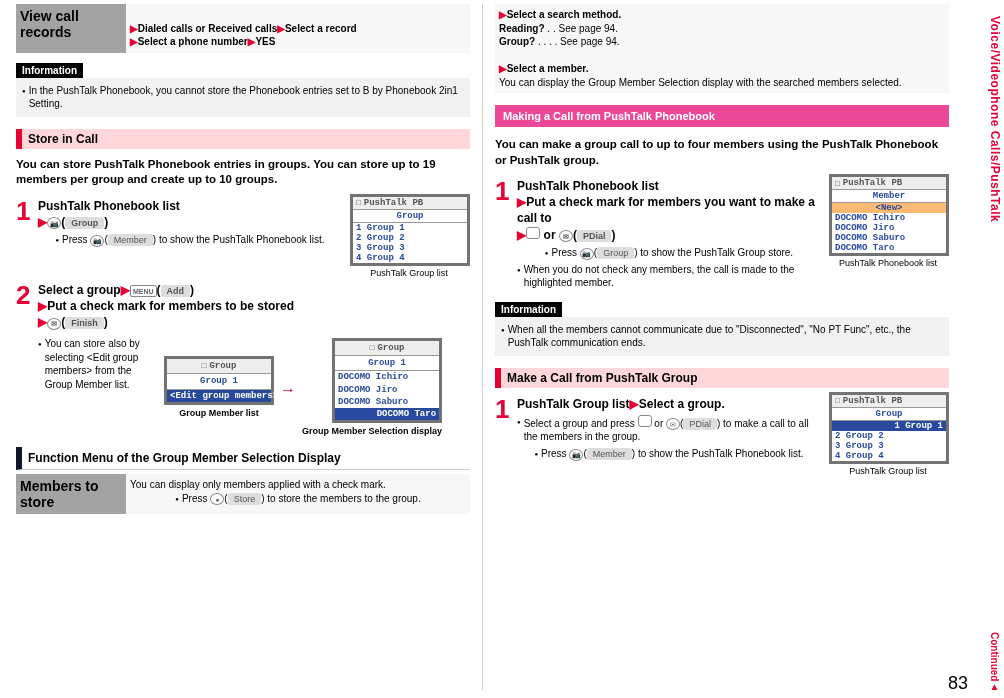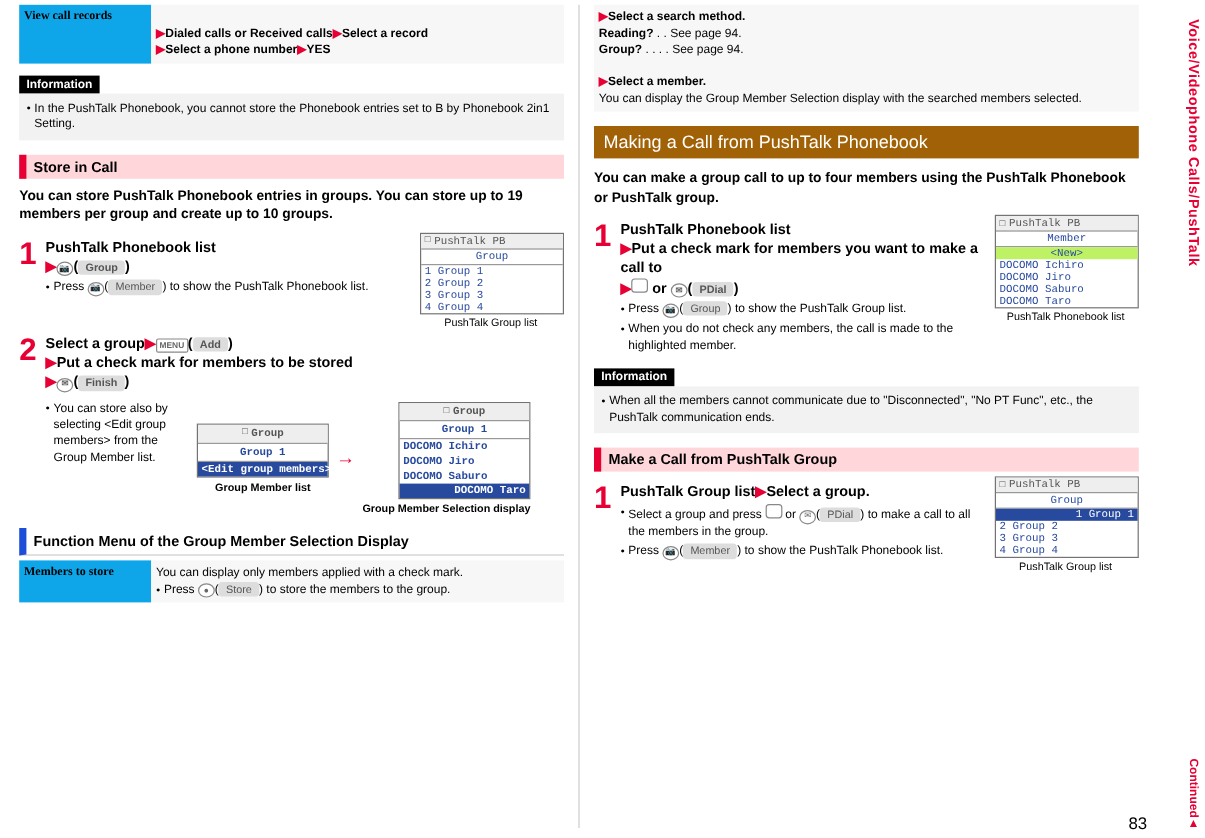--- a/index.html
+++ b/index.html
@@ -3,46 +3,46 @@
 <meta charset="utf-8">
 <style>
   * { box-sizing: border-box; margin: 0; padding: 0; }
   body { font-family: Arial, Helvetica, sans-serif; font-size: 11px; width: 1004px; height: 698px; position: relative; background: #fff; color: #000; }
   .page { display: flex; width: 970px; height: 698px; padding: 4px 8px 8px 8px; }
   .col { width: 470px; padding: 0 8px; display: flex; flex-direction: column; }
   .sep { width: 1px; background: #ccc; margin: 0 4px; }
   .side-tab { position: absolute; right: 0; top: 10px; writing-mode: vertical-rl; text-orientation: mixed; font-size: 12px; font-weight: bold; color: #e60033; padding: 6px 2px; letter-spacing: 0.5px; }
   .continued { position: absolute; right: 4px; bottom: 6px; writing-mode: vertical-rl; font-size: 10px; color: #e60033; font-weight: bold; }
   .continued-arrow { color:#e60033; font-weight:bold; }
-  .page-num { position: absolute; right: 48px; bottom: 4px; font-size: 14px; color: #000; }
+  .page-num { position: absolute; right: 36px; bottom: 4px; font-size: 18px; color: #000; }
   .row-table { display: flex; margin-bottom: 6px; }
-  .row-table .label { background: #0ea5e9; width: 110px; font-weight: bold; font-size: 10px; padding: 4px; font-family: Liberation Serif, serif; }
+  .row-table .label { background: #a3a3a3; width: 110px; font-weight: bold; font-size: 14px; padding: 4px; }
   .row-table .desc { background: #f7f7f7; flex: 1; font-size: 10px; padding: 4px; line-height: 1.35; }
   .info-hd { background: #000; color: #fff; font-weight: bold; font-size: 10px; display: inline-block; padding: 2px 6px; margin-top: 4px; }
   .info-body { background: #f2f2f2; font-size: 10px; padding: 6px 6px 6px 6px; margin-bottom: 8px; line-height: 1.35; }
   .sec-hd { background: #ffd7db; color: #000; font-weight: bold; font-size: 12px; padding: 3px 6px; border-left: 6px solid #e60033; margin: 4px 0 4px 0; }
-  .big-hd { background: #a16207; color: #fff; font-weight: normal; font-size: 15px; padding: 5px 8px; margin: 6px 0 6px 0; }
+  .big-hd { background: #ec4899; color: #fff; font-weight: bold; font-size: 11px; padding: 5px 8px; margin: 6px 0 6px 0; }
   .lead { font-weight: bold; font-size: 11.5px; line-height: 1.35; margin: 4px 0 6px 0; }
   .step { display: flex; margin: 4px 0 2px 0; }
   .step-num { font-size: 26px; font-weight: bold; color: #e60033; width: 22px; line-height: 1; }
   .step-body { flex: 1; font-size: 12px; font-weight: bold; line-height: 1.35; }
   .step-sub { font-size: 10px; font-weight: normal; margin-top: 3px; line-height: 1.35; }
-  .bullet { display: flex; }
+  .bullet { display: flex; justify-content: center; }
   .bullet::before { content: "●"; font-size: 6px; margin-right: 3px; margin-top: 3px; }
   .tri { color: #e60033; font-weight: bold; }
   .btn-gray { display:inline-block; border-radius:3px; padding:0 6px; font-size:9px; background:#ddd; color:#555; }
-  .screenshot { border:1px solid #737373; background:#fff; font-family: "Courier New", monospace; font-size:9px; color:#284a9e; width:120px; margin-left:auto; }
+  .screenshot { border:3px solid #737373; background:#fff; font-family: "Courier New", monospace; font-size:9px; color:#284a9e; width:120px; margin-left:auto;font-weight:bold; }
   .screenshot .title { background:#eee; color:#555; border-bottom:1px solid #999; font-size:9px; padding:1px 3px; display:flex; align-items:center; }
   .screenshot .title::before { content:"□"; font-size:8px; margin-right:3px;}
   .screenshot .sub { text-align:center; border-bottom:1px solid #999; color:#284a9e; padding:1px 0;}
   .screenshot .line { padding:0 3px; white-space:nowrap; }
   .cap { font-size:9px; text-align:center; color:#000; margin-top:2px; }
   .two-shots { display:flex; align-items:center; gap:6px; margin-top:4px;}
   .arrow-r { color:#e60033; font-size:16px; font-weight:bold; }
-  .func-hd { background:#fff; color:#000; font-weight:bold; font-size:12px; padding:4px 6px; border-left:6px solid #1d4ed8; margin-top:8px; border-bottom:1px solid #ccc;}
+  .func-hd { background:#fff; color:#000; font-weight:bold; font-size:12px; padding:4px 6px; border-left:6px solid #0f172a; margin-top:8px; border-bottom:1px solid #ccc;}
   .flex-row { display:flex; gap:6px; }
   .circ { display:inline-flex; width:14px; height:12px; border:1px solid #888; border-radius:7px/6px; align-items:center; justify-content:center; font-size:7px; color:#666; background:#fff;}
   .rect { display:inline-flex; border:1px solid #888; border-radius:2px; padding:0 2px; font-size:7px; color:#666; background:#fff; height:12px; align-items:center;}
   .highlight-row { background:#284a9e; color:#fff; padding:0 3px;text-align:right;}
   .gbox { width:14px;height:12px;border:1px solid #888;border-radius:3px;display:inline-block;background:#fff;}
 </style>
 </head>
 <body>
 
 <div class="side-tab">Voice/Videophone Calls/PushTalk</div>
@@ -172,35 +172,35 @@
 
     <div class="flex-row">
       <div style="flex:1;">
         <div class="step">
           <div class="step-num">1</div>
           <div class="step-body">
             <span>PushTalk Phonebook list</span><br>
             <span class="tri">▶</span><span>Put a check mark for members you want to make a call to</span><br>
             <span class="tri">▶</span><span class="gbox"></span><span> or </span><span class="circ">✉</span>(<span class="btn-gray">PDial</span>)
             <div class="step-sub bullet">
-                <span><span>Press </span><span class="circ">📷</span>(<span class="btn-gray">Group</span>)<span> to show the PushTalk Group list.</span></span>
+                <span><span>Press </span><span class="circ">📷</span>(<span class="btn-gray">Group</span>)<span> to show the PushTalk Group store.</span></span>
               </div>
             <div class="step-sub bullet">
                 <span>When you do not check any members, the call is made to the highlighted member.</span>
               </div>
           </div>
         </div>
       </div>
       <div style="width:122px;">
         <div class="screenshot">
           <div class="title">
               <span>PushTalk PB</span>
             </div>
           <div class="sub">Member</div>
-          <div class="line" style="text-align:center;background:#bef264;">&lt;New&gt;</div>
+          <div class="line" style="text-align:center;background:#fdba74;">&lt;New&gt;</div>
           <div class="line">DOCOMO Ichiro</div>
           <div class="line">DOCOMO Jiro</div>
           <div class="line">DOCOMO Saburo</div>
           <div class="line">DOCOMO Taro</div>
         </div>
         <div class="cap">PushTalk Phonebook list</div>
       </div>
     </div>
 
     <div style="margin-top:6px;"><span class="info-hd">Information</span></div>

